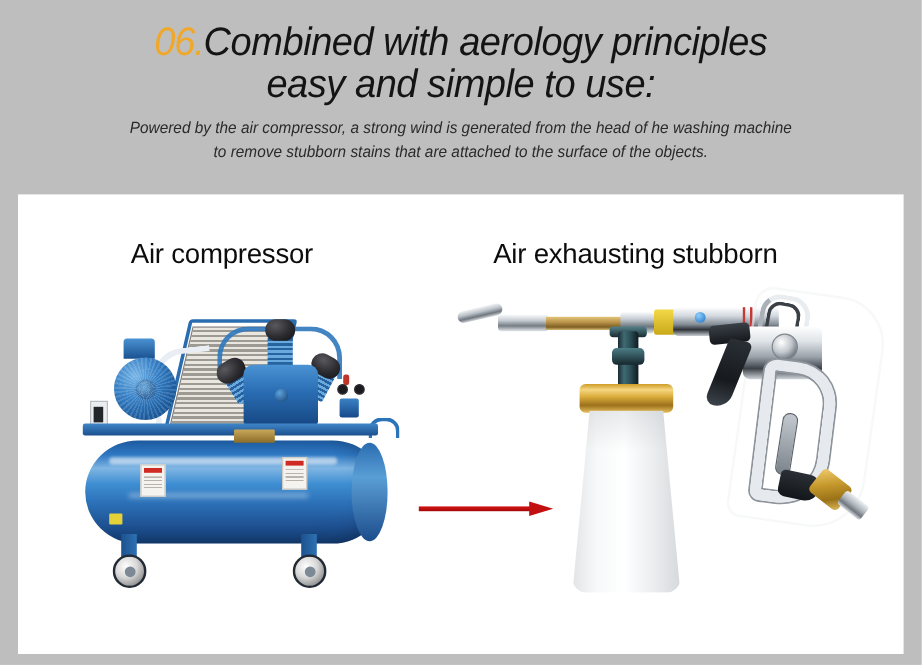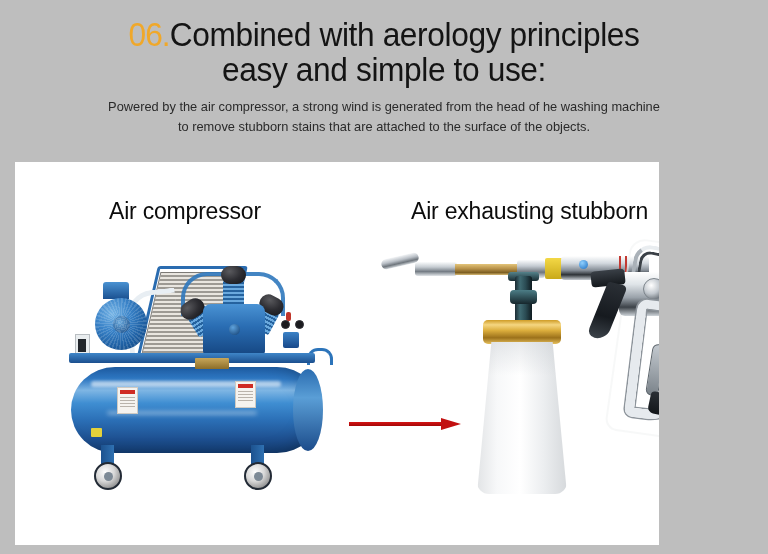--- a/index.html
+++ b/index.html
@@ -21,20 +21,21 @@
   }
 
   
   .header {
     position: absolute;
     left: 0;
     top: 0;
     width: 768px;
     height: 160px;
     text-align: center;
+    font-style: italic;
   }
   .title-block {
     padding-top: 18px;
     line-height: 1.06;
   }
   .title-line {
     font-size: 33px;
     font-weight: 500;
     color: #141414;
     letter-spacing: -0.4px;
@@ -59,21 +60,21 @@
   .subtitle-line {
     display: block;
     white-space: nowrap;
   }
 
   
   .panel {
     position: absolute;
     left: 15px;
     top: 162px;
-    width: 644px;
+    width: 738px;
     height: 383px;
     background: #ffffff;
     overflow: hidden;
   }
 
   .caption {
     position: absolute;
     font-size: 23px;
     color: #0c0c0c;
     white-space: nowrap;

